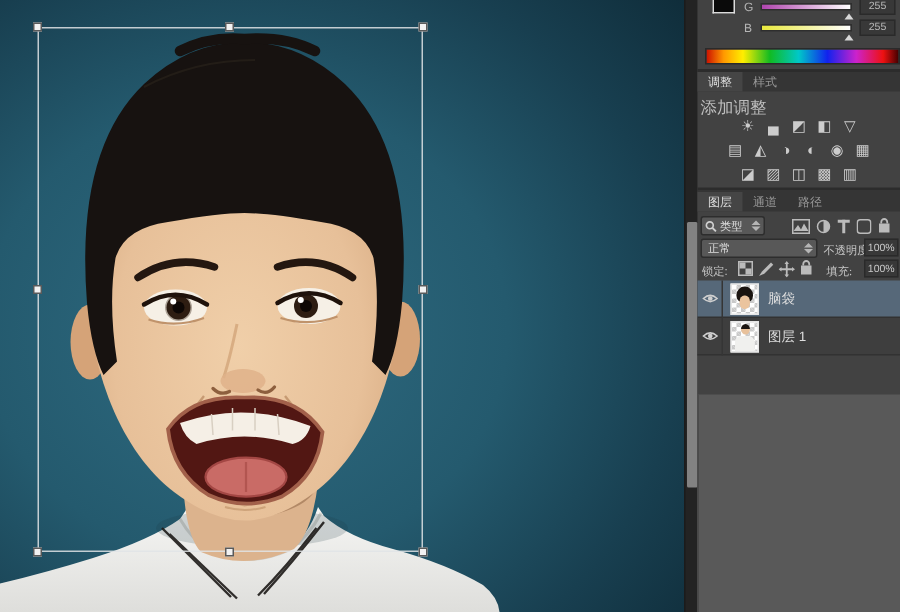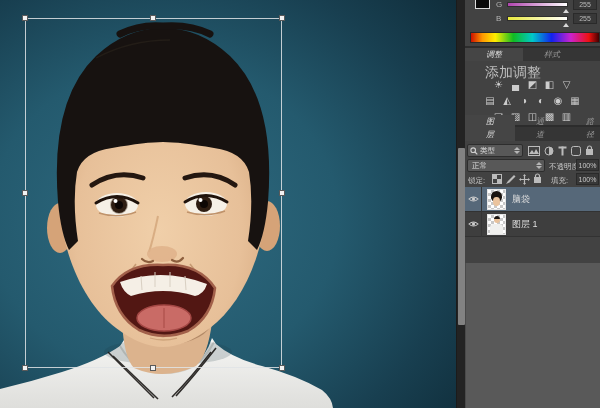--- a/index.html
+++ b/index.html
@@ -44,24 +44,24 @@
   .ch-knob { position:absolute; right:-2px; top:6px; width:0; height:0;
     border-left:3px solid transparent; border-right:3px solid transparent; border-bottom:4px solid #d8d8d8; }
   .ch-box { position:absolute; left:108px; top:-1px; width:24px; height:11px; background:#383838;
     border:1px solid #2a2a2a; font-size:7px; color:#b9b9b9; text-align:center; line-height:10px; }
   .spectrum { position:absolute; left:5px; top:32px; width:130px; height:11px; border:1px solid #2a2a2a;
     background:linear-gradient(to right,#cc1100 0%,#ff9900 9%,#ffee00 19%,#11bb22 33%,#00c8c8 48%,#1122ee 63%,#cc22cc 78%,#ee1111 92%,#440000 100%); }
 
   
   .tabstrip { position:absolute; left:0; width:135px; height:13px; background:#353535;
     display:flex; align-items:stretch; }
-  .tab { padding:0 21px; font-size:8px; line-height:13px; color:#979797;font-style:italic; }
+  .tab { padding:0 7px; font-size:8px; line-height:13px; color:#979797; }
   .tab.active { background:#454545; color:#dedede; }
 
-  .add-label { position:absolute; left:20px; font-size:14px; color:#bdbdbd; }
+  .add-label { position:absolute; left:2px; font-size:11px; color:#bdbdbd; }
   .icon-row { position:absolute; left:0; width:135px; height:13px; display:flex; justify-content:center; gap:4px; }
   .adj-icon { width:13px; height:13px; font-size:10px; line-height:13px; text-align:center; color:#cccccc; }
 
   
   .pill { position:absolute; height:13px; background:#585858; border:1px solid #2d2d2d; border-radius:2px;
     display:flex; align-items:center; font-size:7.5px; color:#dedede; }
   .updown { margin-left:auto; margin-right:2px; display:flex; flex-direction:column; gap:1px; }
   .updown i { width:0; height:0; border-left:3px solid transparent; border-right:3px solid transparent; }
   .updown .up { border-bottom:3px solid #b5b5b5; }
   .updown .dn { border-top:3px solid #b5b5b5; }
@@ -276,21 +276,21 @@
 
     <div class="divider" style="top:125px;"></div>
 
     <div>
       <div class="tabstrip" style="top:127px; height:14px;align-items:flex-end;">
         <span class="tab active">图层</span>
         <span class="tab">通道</span>
         <span class="tab">路径</span>
       </div>
 
-      <div class="pill" style="left:2px; top:144px; width:56px;">
+      <div class="pill" style="left:2px; top:144px; width:43px;">
         <svg class="mini" style="margin-left:2px;" width="8" height="8" viewBox="0 0 8 8">
           <circle cx="3.2" cy="3.2" r="2.3" fill="none" stroke="#d0d0d0" stroke-width="1.1"></circle>
           <path d="M5 5 L7.3 7.3" stroke="#d0d0d0" stroke-width="1.2"></path>
         </svg>
         <span style="margin-left:2px;">类型</span>
         <span class="updown">
             <i class="up"></i>
             <i class="dn"></i>
           </span>
       </div>

